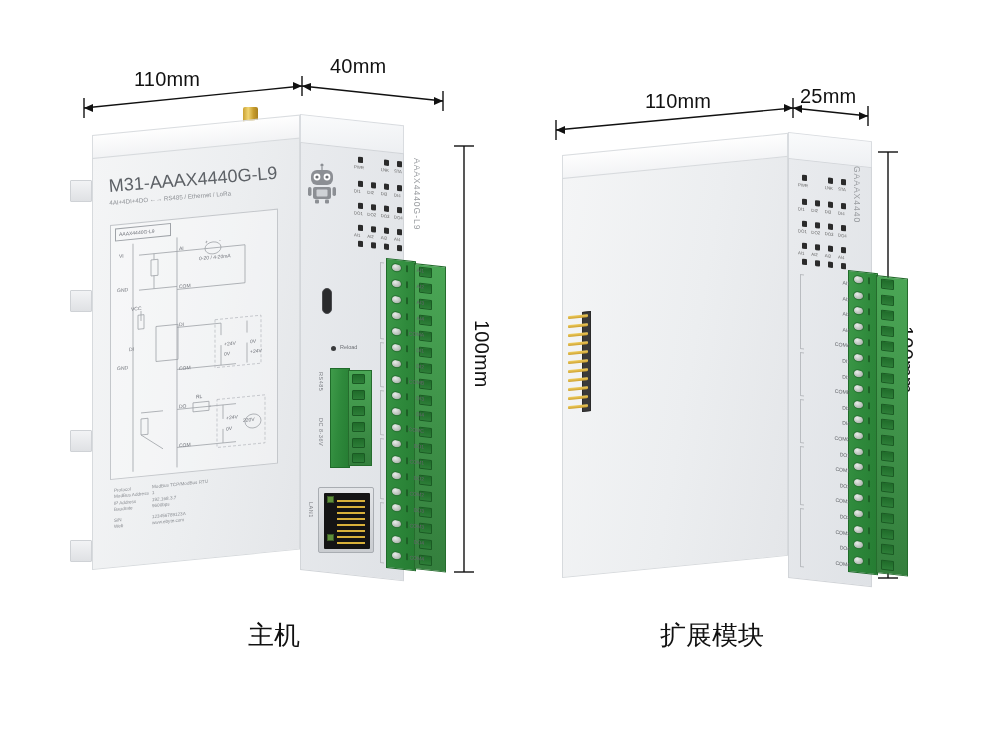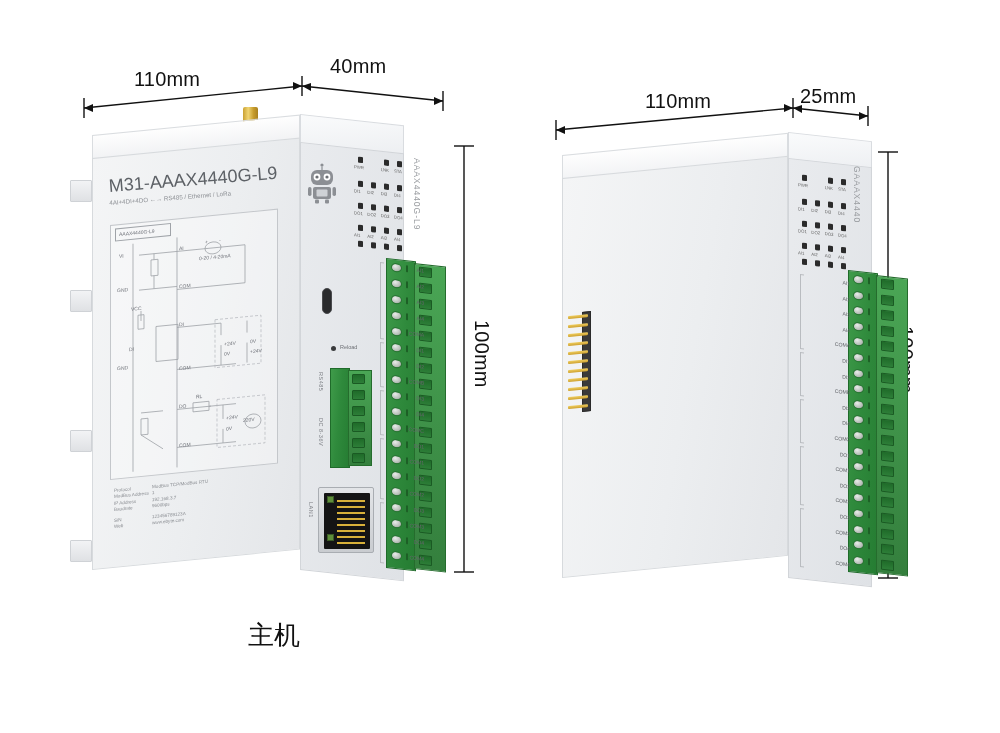--- a/index.html
+++ b/index.html
@@ -799,15 +799,16 @@
         <div class="term-label" style="right: 2px; top: 254.6px;">COM3</div>
         <div class="term-label" style="right: 2px; top: 270.2px;">DO4</div>
         <div class="term-label" style="right: 2px; top: 285.8px;">COM4</div>
         <div class="term-bracket" style="left: 0px; top: 4px; height: 75px;"></div>
         <div class="term-bracket" style="left: 0px; top: 82px; height: 43.8px;"></div>
         <div class="term-bracket" style="left: 0px; top: 128.8px; height: 43.8px;"></div>
         <div class="term-bracket" style="left: 0px; top: 175.6px; height: 59.4px;"></div>
         <div class="term-bracket" style="left: 0px; top: 238px; height: 59.4px;"></div>
       </div>
 
+    <div class="caption" style="left:160px;top:618px">扩展模块</div>
   </div>
 
 </div>
 
 </body></html>

